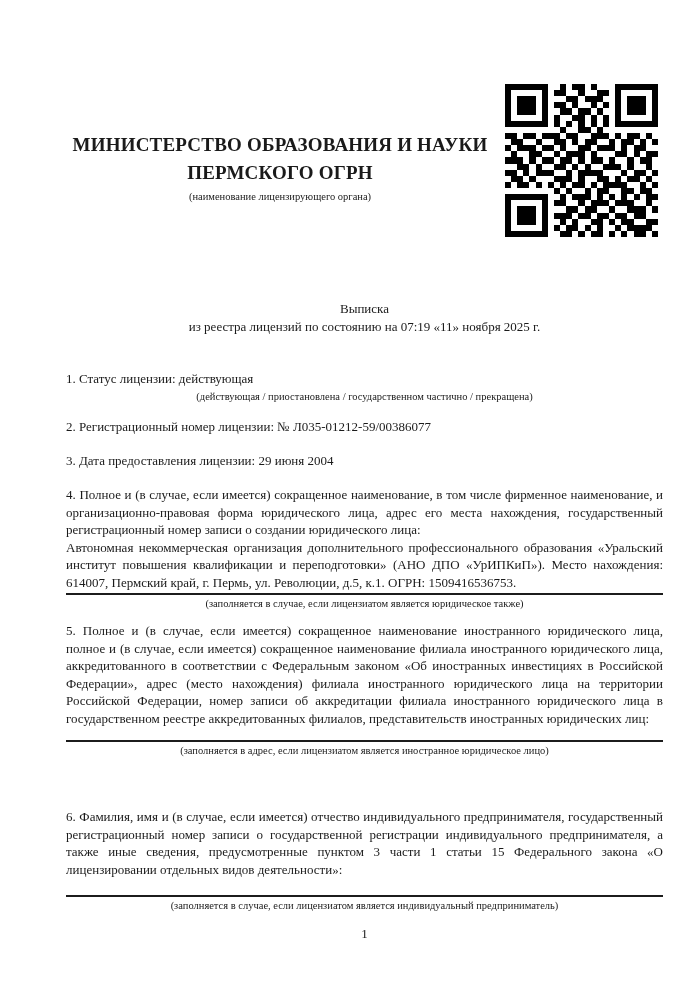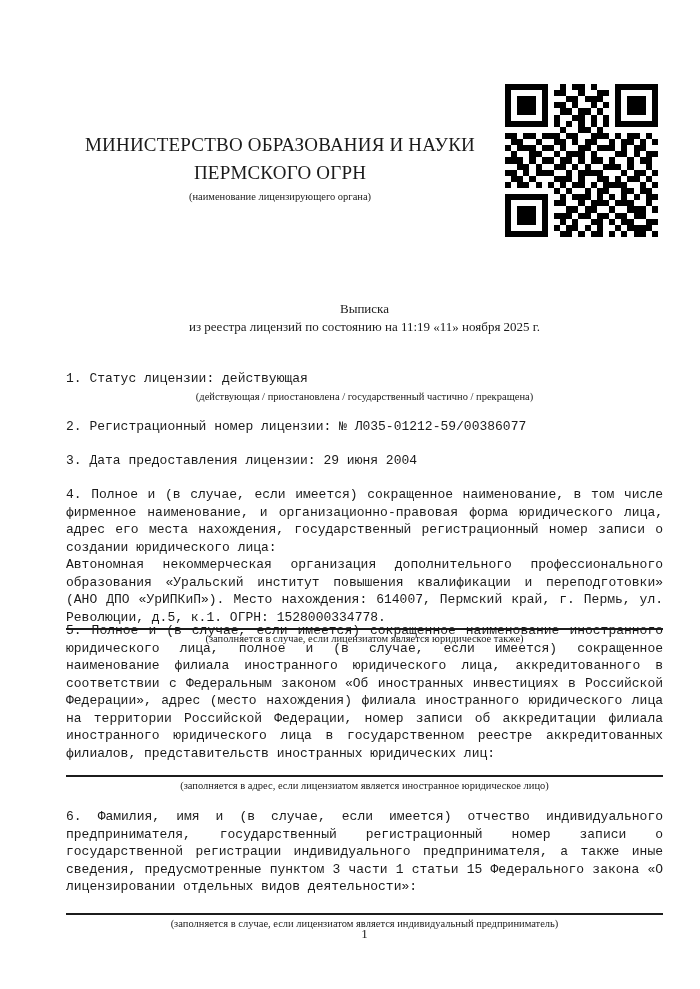--- a/index.html
+++ b/index.html
@@ -16,21 +16,21 @@
   }
   .hdr {
     position: absolute;
     top: 131px;
     left: 40px;
     width: 480px;
     text-align: center;
   }
   .ministry {
     font-size: 19px;
-    font-weight: normal;
+    font-weight: bold;
     line-height: 28px;
     letter-spacing: 0.2px;
   }
   .org-caption {
     font-size: 10.5px;
     line-height: 14px;
     margin-top: 3px;
   }
   .qr {
     position: absolute;
@@ -51,21 +51,21 @@
     width: 597px;
     text-align: center;
     font-size: 13px;
     line-height: 17.5px;
   }
   .item {
     position: absolute;
     left: 66px;
     width: 597px;
   }
-  .t { font-size: 13px; line-height: 17.5px; font-family: Liberation Mono, monospace; }
+  .t { font-size: 13px; line-height: 17.5px; }
   .j { text-align: justify; }
   .cap {
     font-size: 10.5px;
     line-height: 13px;
     text-align: center;
     margin-top: 2px;
   }
   .rule { border-top: 2px solid #1c1c1c; height: 0; }
   .i1 { top: 370px; }
   .i2 { top: 418px; }
@@ -723,39 +723,39 @@
   <header class="hdr">
     <div class="ministry">
       <span>МИНИСТЕРСТВО ОБРАЗОВАНИЯ И НАУКИ</span><br>
       <span>ПЕРМСКОГО ОГРН</span>
     </div>
     <div class="org-caption">(наименование лицензирующего органа)</div>
   </header>
 
   <div class="doc-title">
     <div>Выписка</div>
-    <div>из реестра лицензий по состоянию на 11:19 «11» ноября 2025 г.</div>
+    <div>из реестра лицензий по состоянию на 07:19 «11» ноября 2025 г.</div>
   </div>
 
   <section class="item i1">
     <p class="t">1. Статус лицензии: действующая</p>
-    <p class="cap">(действующая / приостановлена / государственный частично / прекращена)</p>
+    <p class="cap">(действующая / приостановлена / государственном частично / прекращена)</p>
   </section>
 
   <section class="item i2">
     <p class="t">2. Регистрационный номер лицензии: № Л035-01212-59/00386077</p>
   </section>
 
   <section class="item i3">
     <p class="t">3. Дата предоставления лицензии: 29 июня 2004</p>
   </section>
 
   <section class="item i4">
     <p class="t j">4. Полное и (в случае, если имеется) сокращенное наименование, в том числе фирменное наименование, и организационно-правовая форма юридического лица, адрес его места нахождения, государственный регистрационный номер записи о создании юридического лица:</p>
-    <p class="t j">Автономная некоммерческая организация дополнительного профессионального образования «Уральский институт повышения квалификации и переподготовки» (АНО ДПО «УрИПКиП»). Место нахождения: 614007, Пермский край, г. Пермь, ул. Революции, д.5, к.1. ОГРН: 1528000334778.</p>
+    <p class="t j">Автономная некоммерческая организация дополнительного профессионального образования «Уральский институт повышения квалификации и переподготовки» (АНО ДПО «УрИПКиП»). Место нахождения: 614007, Пермский край, г. Пермь, ул. Революции, д.5, к.1. ОГРН: 1509416536753.</p>
     <div class="rule"></div>
     <p class="cap">(заполняется в случае, если лицензиатом является юридическое также)</p>
   </section>
 
   <section class="item i5">
     <p class="t j">5. Полное и (в случае, если имеется) сокращенное наименование иностранного юридического лица, полное и (в случае, если имеется) сокращенное наименование филиала иностранного юридического лица, аккредитованного в соответствии с Федеральным законом «Об иностранных инвестициях в Российской Федерации», адрес (место нахождения) филиала иностранного юридического лица на территории Российской Федерации, номер записи об аккредитации филиала иностранного юридического лица в государственном реестре аккредитованных филиалов, представительств иностранных юридических лиц:</p>
     <div class="rule"></div>
     <p class="cap">(заполняется в адрес, если лицензиатом является иностранное юридическое лицо)</p>
   </section>
 

